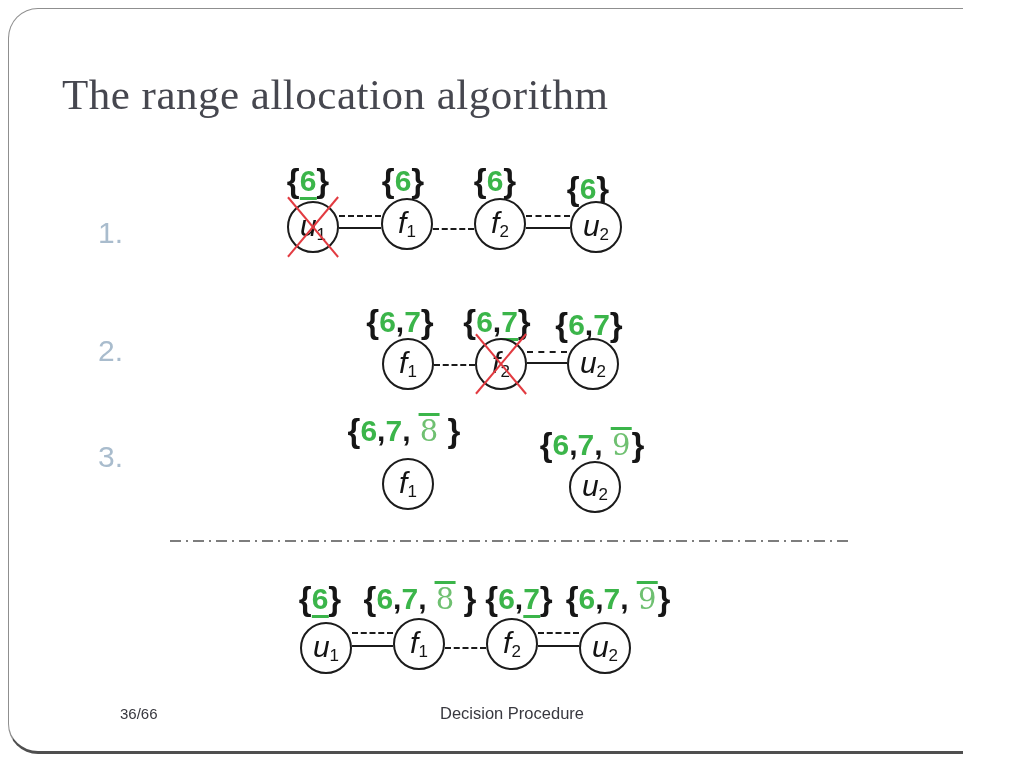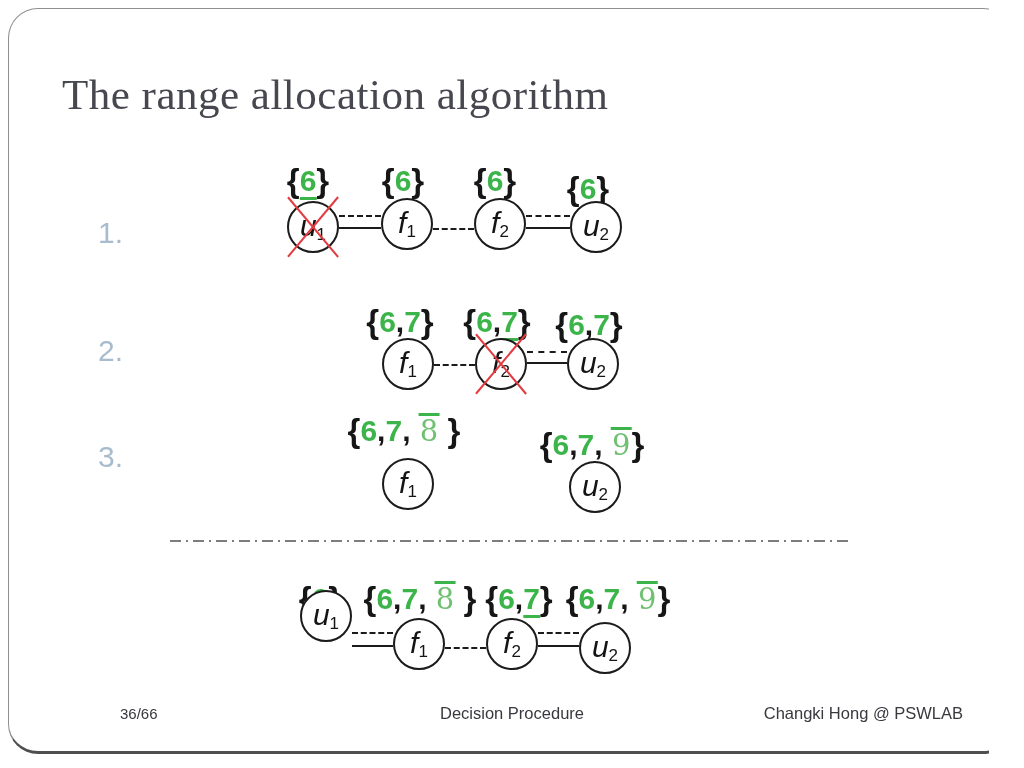--- a/index.html
+++ b/index.html
@@ -1,17 +1,17 @@
 <!DOCTYPE html>
 <html style="--green: #3bb54a; --serif-green: #6fc071; --red-cross: #e23b41; --step-number: #a9bccd; --title-text: #46474f;"><head>
 <meta charset="utf-8">
 <style>
   html,body{margin:0;padding:0;background:#fff;}
   .stage{position:relative;width:963px;height:768px;background:#fff;overflow:hidden;
-         font-family:"Liberation Sans",sans-serif;padding-left:26px;}
+         font-family:"Liberation Sans",sans-serif;}
   .frame{position:absolute;left:8px;top:8px;width:1005px;height:746px;box-sizing:border-box;
          border:1.5px solid #8f8f8f;border-bottom:3px solid #4f4f4f;border-radius:30px;background:#fff;}
   .title{position:absolute;left:62px;top:70px;font-family:"Liberation Serif",serif;
          font-size:43px;font-weight:400;color:var(--title-text,#46474f);letter-spacing:.5px;}
   .stepnum{position:absolute;font-size:30px;color:var(--step-number,#a9bccd);}
   
   .node{position:absolute;width:52px;height:52px;border:2px solid #1b1b1b;border-radius:50%;
         background:#fff;display:flex;align-items:center;justify-content:center;box-sizing:border-box;}
   .nlabel{font-size:30px;color:#141414;line-height:1;white-space:nowrap;}
   .nlabel i{font-style:italic;font-family:"Liberation Sans",sans-serif;}
@@ -111,29 +111,28 @@
   <div class="setlabel" style="left:420px;top:580px"><span class="tk tk-brace">{</span><span class="tk tk-num">6</span><span class="tk tk-sep">,</span><span class="tk tk-num">7</span><span class="tk tk-sep">, </span><span class="tk tk-bar">8</span><span class="tk tk-sep"> </span><span class="tk tk-brace">}</span></div>
   <div class="setlabel" style="left:519px;top:580px"><span class="tk tk-brace">{</span><span class="tk tk-num">6</span><span class="tk tk-sep">,</span><span class="tk tk-num u">7</span><span class="tk tk-brace">}</span></div>
   <div class="setlabel" style="left:618px;top:580px"><span class="tk tk-brace">{</span><span class="tk tk-num">6</span><span class="tk tk-sep">,</span><span class="tk tk-num">7</span><span class="tk tk-sep">, </span><span class="tk tk-bar">9</span><span class="tk tk-brace">}</span></div>
 
   <div class="e dash" style="left:352px;top:632px;width:41px"></div>
   <div class="e solid" style="left:352px;top:645px;width:41px"></div>
   <div class="e dash" style="left:445px;top:647px;width:41px"></div>
   <div class="e dash" style="left:538px;top:632px;width:41px"></div>
   <div class="e solid" style="left:538px;top:645px;width:41px"></div>
 
-  <div class="node" style="left:300px;top:590px">
+  <div class="node" style="left:300px;top:622px">
     <span class="nlabel"><i>u</i><span class="sub">1</span></span>
   </div>
   <div class="node" style="left:393px;top:618px">
     <span class="nlabel"><i>f</i><span class="sub">1</span></span>
   </div>
   <div class="node" style="left:486px;top:618px">
     <span class="nlabel"><i>f</i><span class="sub">2</span></span>
   </div>
   <div class="node" style="left:579px;top:622px">
     <span class="nlabel"><i>u</i><span class="sub">2</span></span>
   </div>
 
   <div class="footer" style="left:120px;top:705px;font-size:15px">36/66</div>
   <div class="footer" style="left:0;top:704px;width:1024px;text-align:center">Decision Procedure</div>
-  <div class="footer" style="left:740px;top:704px;width:223px;text-align:right">Changki Hong @ PSWLAB</div>
 </div>
 
 </body></html>

